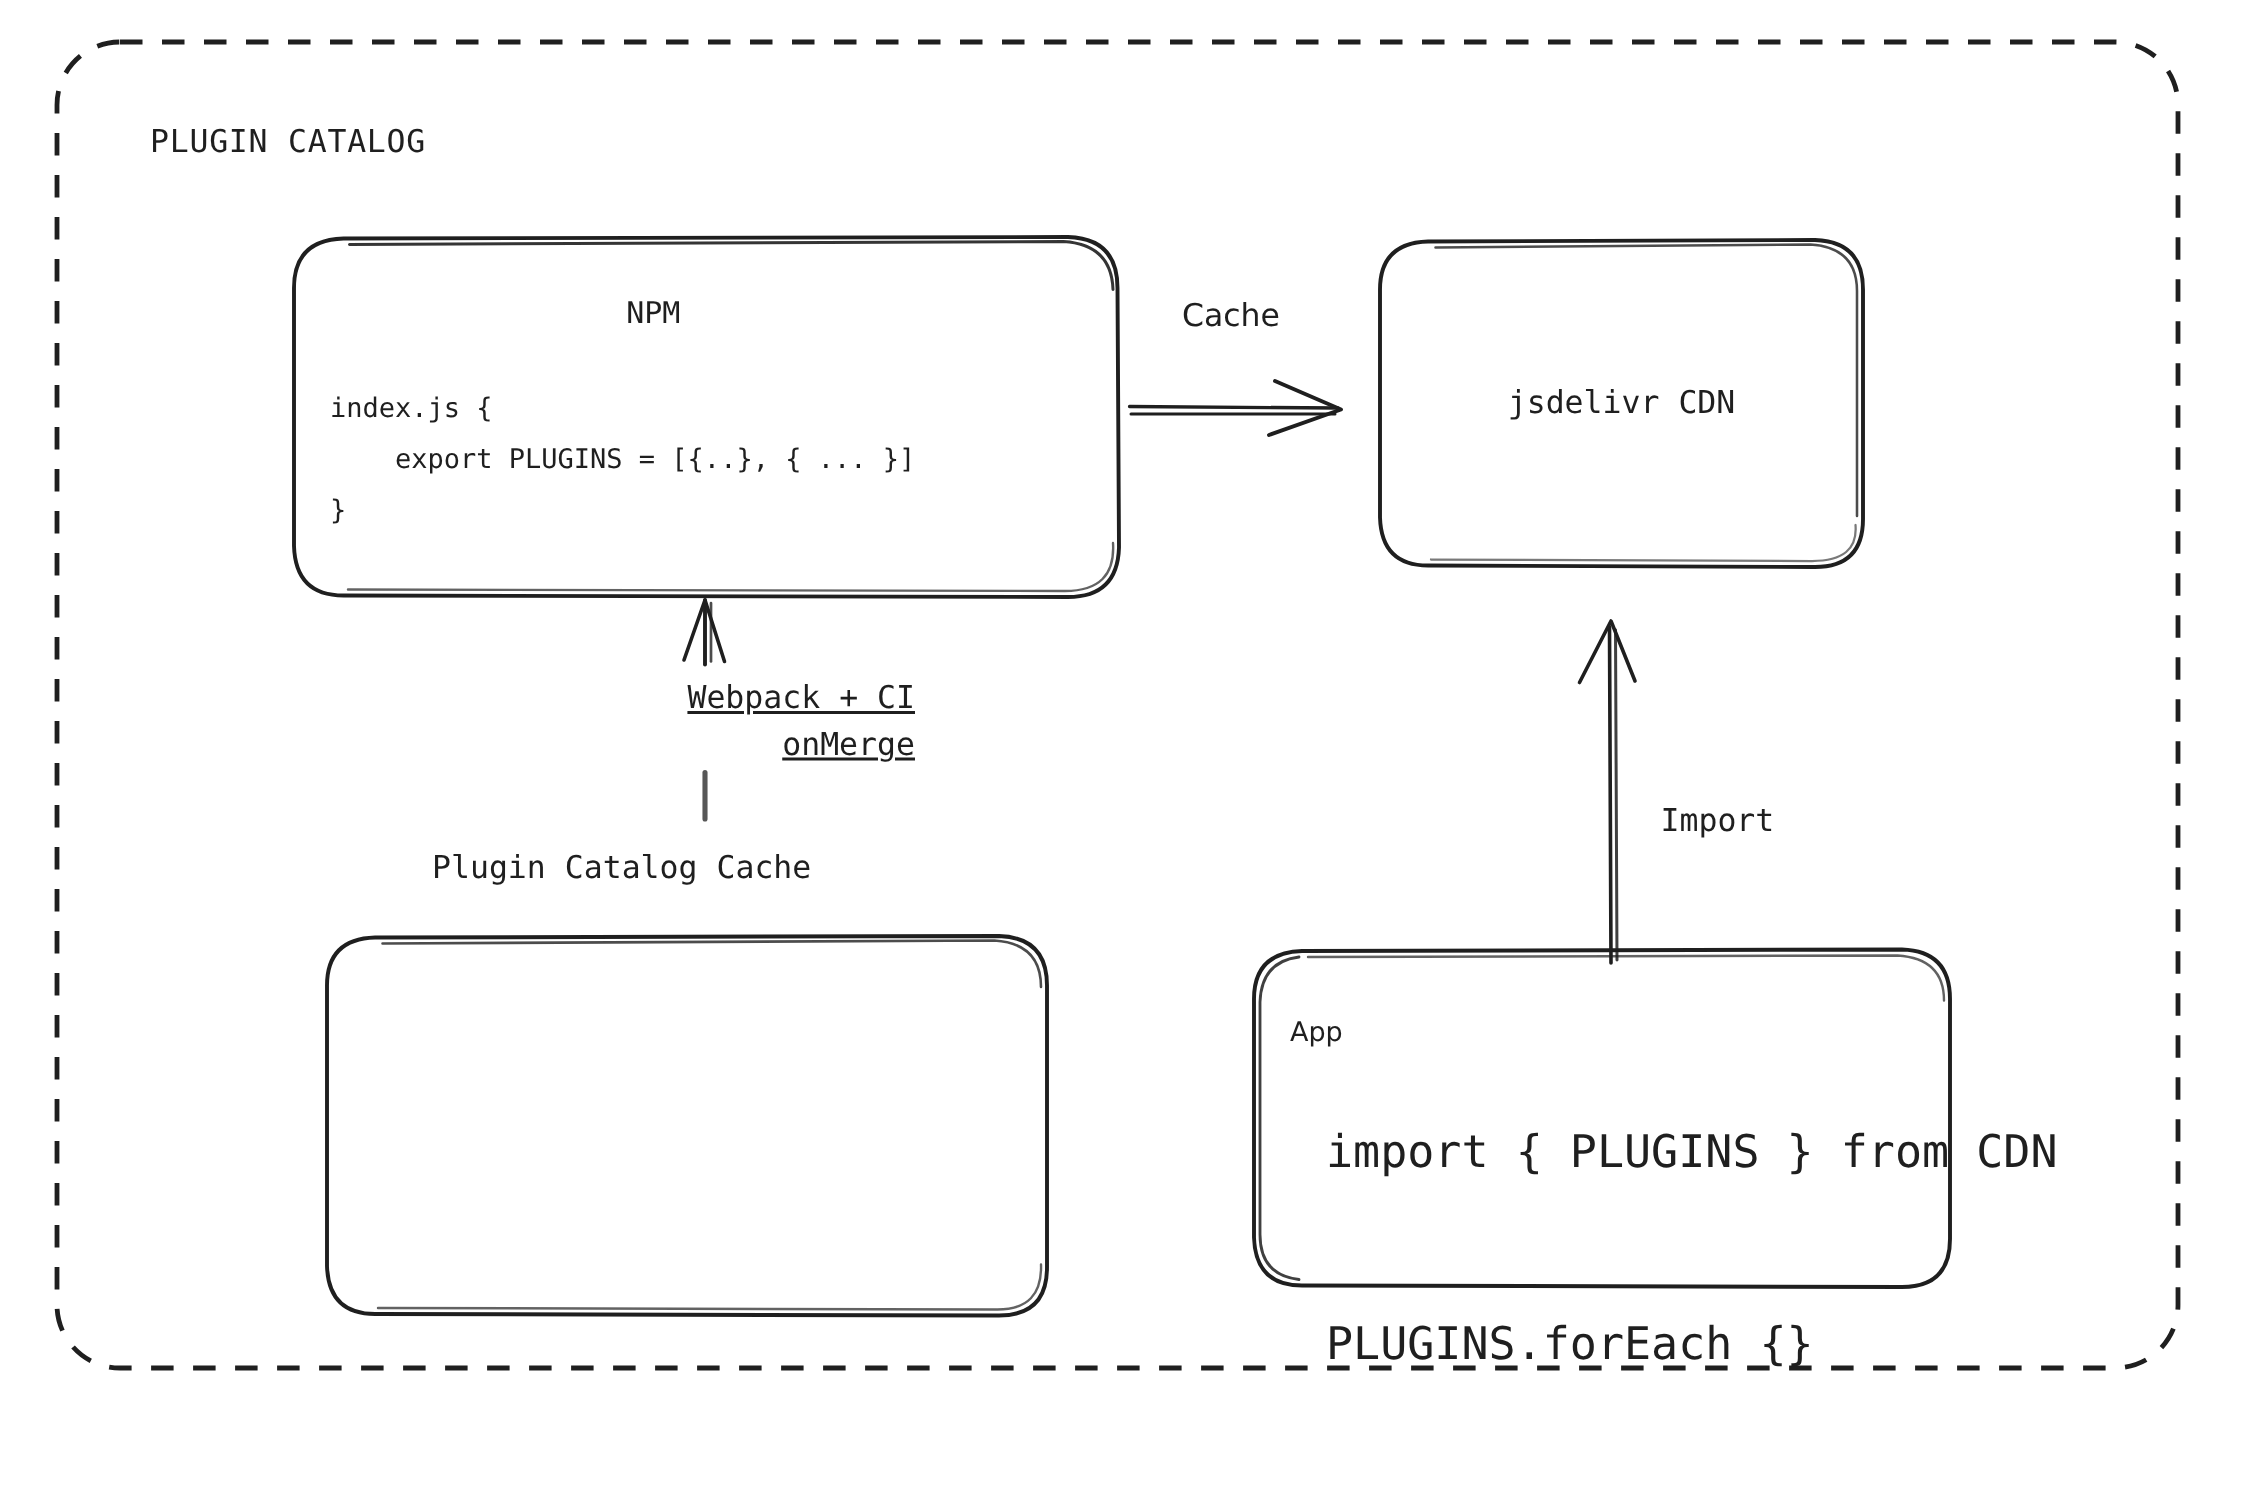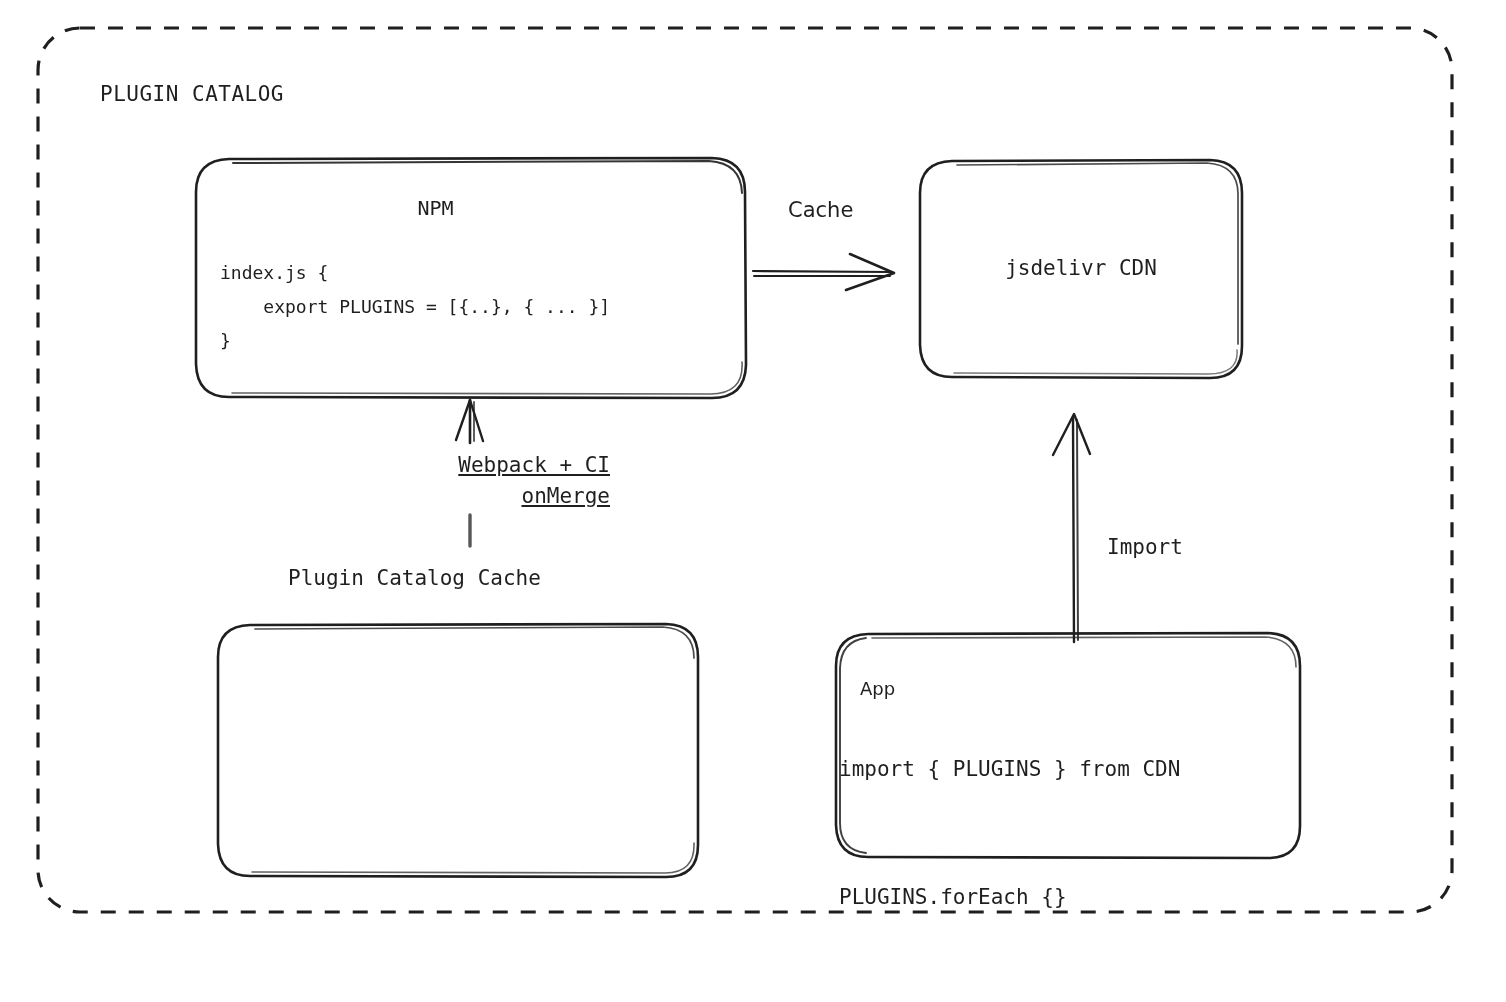--- a/index.html
+++ b/index.html
@@ -88,23 +88,23 @@
     top: 708px;
     font-size: 23px;
     line-height: 34px;
   }
   .app-title {
     left: 860px;
     top: 680px;
     font-size: 18px;
   }
   .app-code {
-    left: 839px;
+    left: 884px;
     top: 737px;
-    font-size: 21px;
+    font-size: 30px;
     line-height: 64px;
   }
   .import-label {
     left: 1107px;
     top: 518px;
     font-size: 21px;
     margin-top: 19px;
   }
 </style>
 </head>

